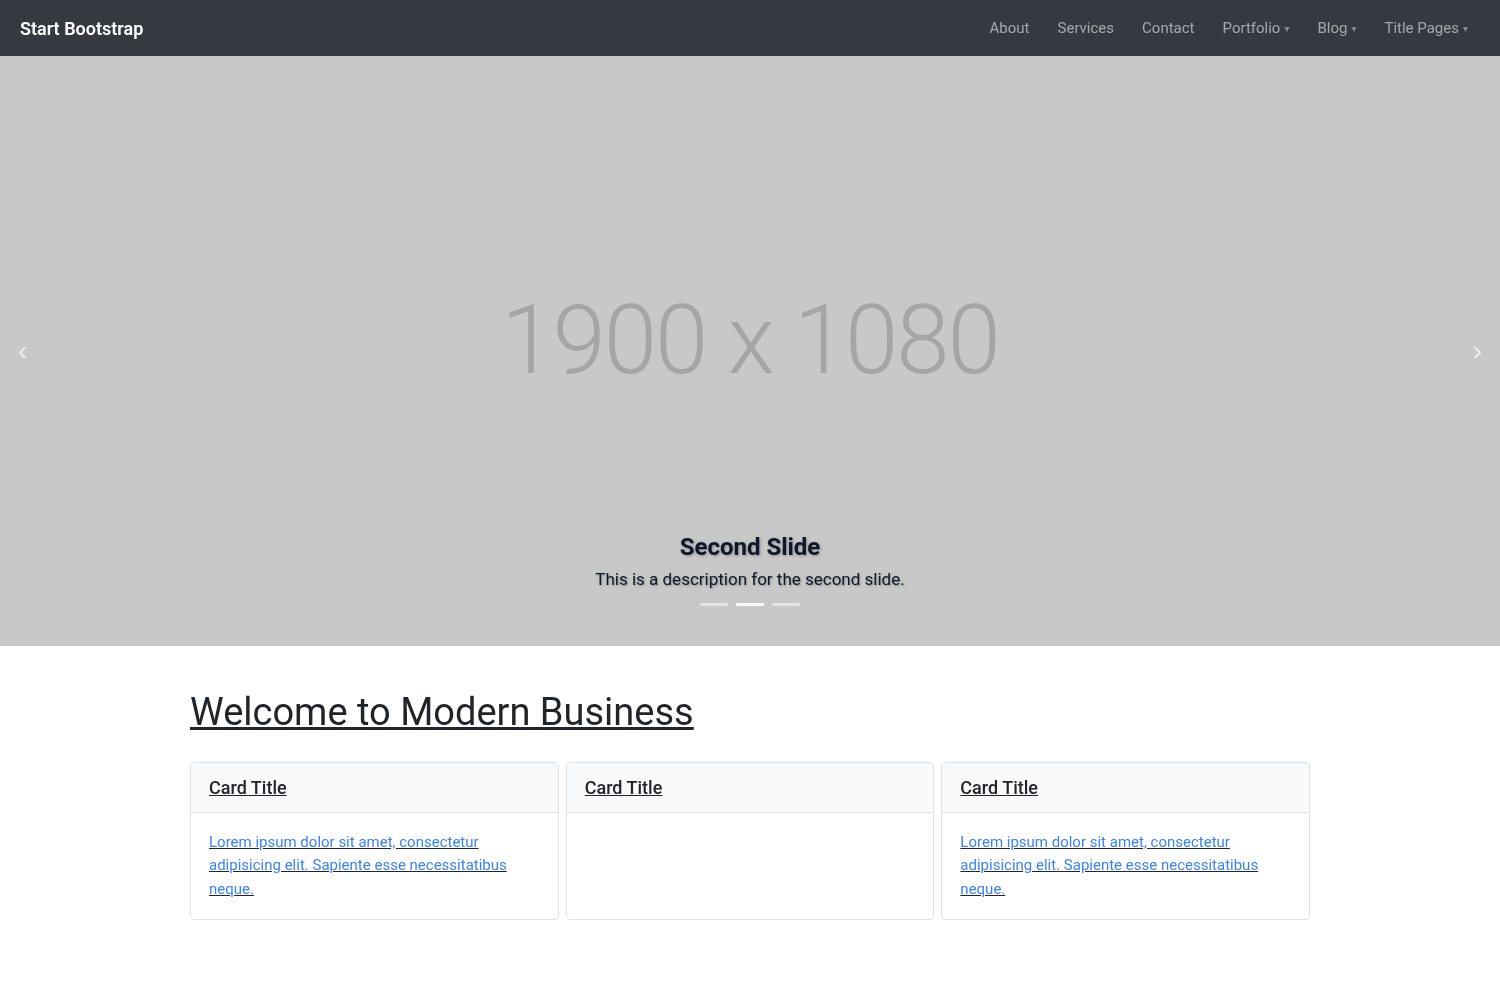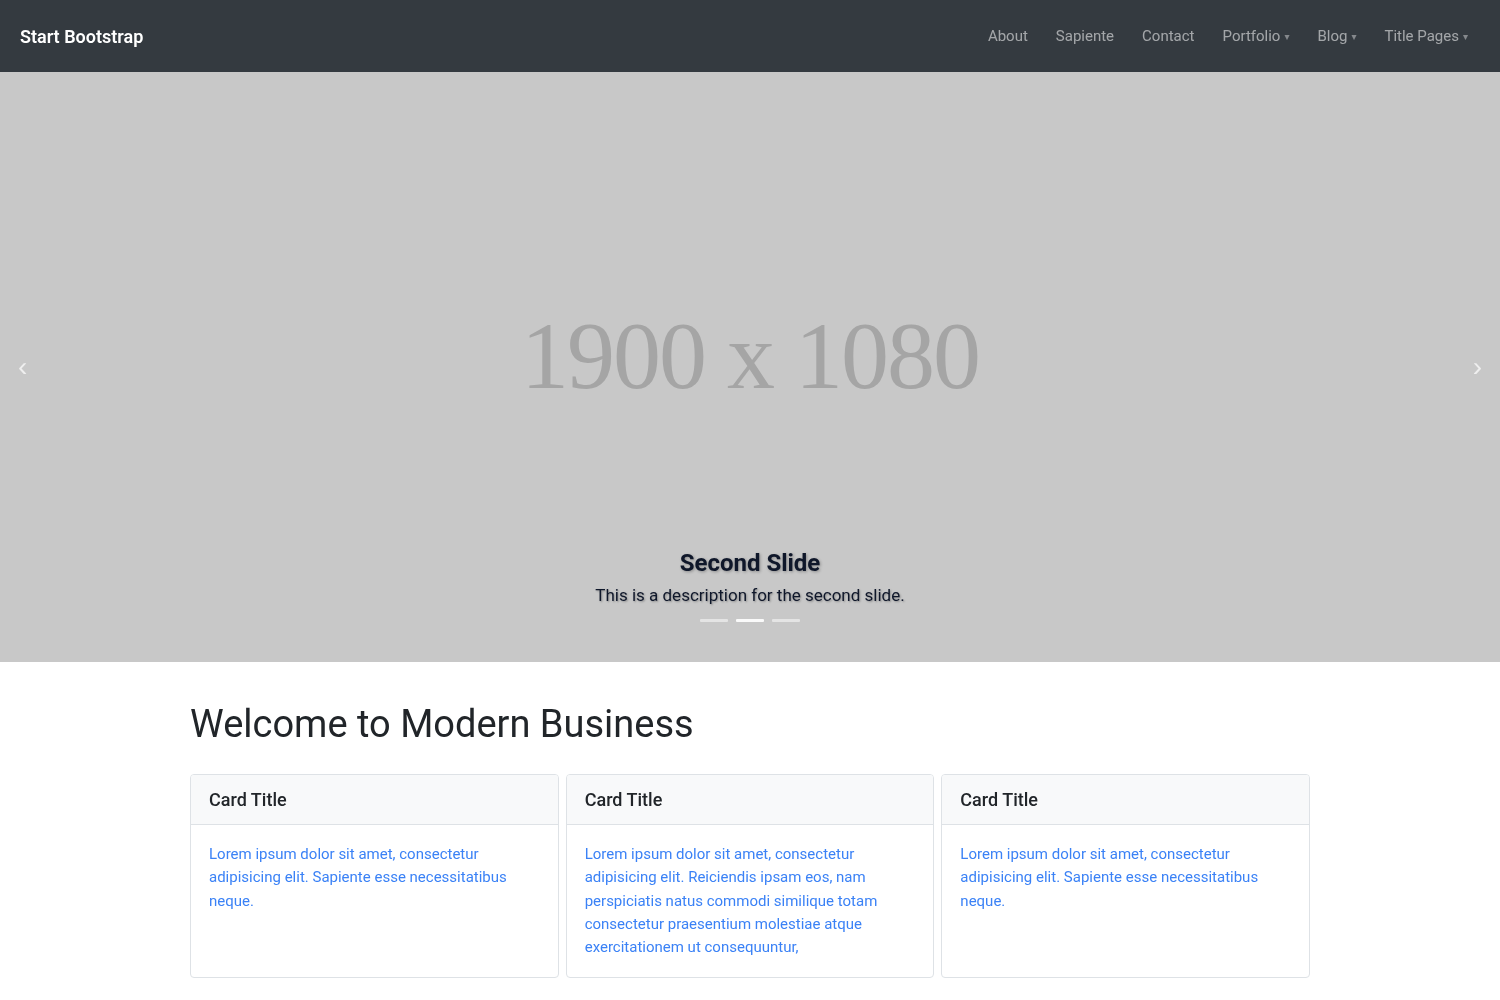--- a/index.html
+++ b/index.html
@@ -5,21 +5,21 @@
     * { margin: 0; padding: 0; box-sizing: border-box; }
     body { font-family: -apple-system, BlinkMacSystemFont, "Segoe UI", Roboto, sans-serif; background: #fff; color: #212529; }
 
     
     nav {
       background: #343a40;
       display: flex;
       align-items: center;
       justify-content: space-between;
       padding: 0 20px;
-      height: 72px;
+      height: 56px;
       gap: 20px;
     }
     .navbar-brand {
       color: #fff;
       font-size: 18px;
       font-weight: 600;
       text-decoration: none;
     }
     .navbar-nav {
       display: flex;
@@ -55,21 +55,20 @@
     .carousel-placeholder {
       position: absolute;
       top: 50%;
       left: 50%;
       transform: translate(-50%, -60%);
       font-size: 96px;
       font-weight: 300;
       color: rgba(150,150,150,0.7);
       white-space: nowrap;
       letter-spacing: -2px;
-      font-family: Liberation Serif, serif;
     }
     .carousel-caption {
       position: absolute;
       bottom: 40px;
       text-align: center;
       color: #0f172a;
     }
     .carousel-caption h3 {
       font-size: 24px;
       font-weight: 700;
@@ -105,23 +104,24 @@
       padding: 10px 18px;
       background: transparent;
       border: none;
       user-select: none;
     }
     .carousel-control-prev { left: 0; }
     .carousel-control-next { right: 0; }
 
     
     .main-content {
-      padding: 24px 20px 20px;
+      padding: 44px 20px 20px;
       max-width: 1160px;
-      margin: 16px auto;
+      margin: 0 auto;
+      text-decoration: underline;
     }
     .section-title {
       font-size: 38px;
       font-weight: 400;
       margin-bottom: 28px;
       color: #212529;
     }
     .cards-row {
       display: flex;
       gap: 7px;
@@ -150,21 +150,21 @@
 </head>
 <body>
 
 <nav>
   <a class="navbar-brand">Start Bootstrap</a>
   <ul class="navbar-nav">
     <li>
       <a>About</a>
     </li>
     <li>
-      <a>Sapiente</a>
+      <a>Services</a>
     </li>
     <li>
       <a>Contact</a>
     </li>
     <li>
       <a>
         <span>Portfolio</span>
         <span class="dropdown-arrow">▾</span>
       </a>
     </li>
@@ -202,21 +202,20 @@
   <h2 class="section-title">Welcome to Modern Business</h2>
   <div class="cards-row">
 
     <div class="card">
       <div class="card-header">Card Title</div>
       <div class="card-body">Lorem ipsum dolor sit amet, consectetur adipisicing elit. Sapiente esse necessitatibus neque.</div>
     </div>
 
     <div class="card">
       <div class="card-header">Card Title</div>
-      <div class="card-body">Lorem ipsum dolor sit amet, consectetur adipisicing elit. Reiciendis ipsam eos, nam perspiciatis natus commodi similique totam consectetur praesentium molestiae atque exercitationem ut consequuntur,</div>
     </div>
 
     <div class="card">
       <div class="card-header">Card Title</div>
       <div class="card-body">Lorem ipsum dolor sit amet, consectetur adipisicing elit. Sapiente esse necessitatibus neque.</div>
     </div>
 
   </div>
 </div>
 

